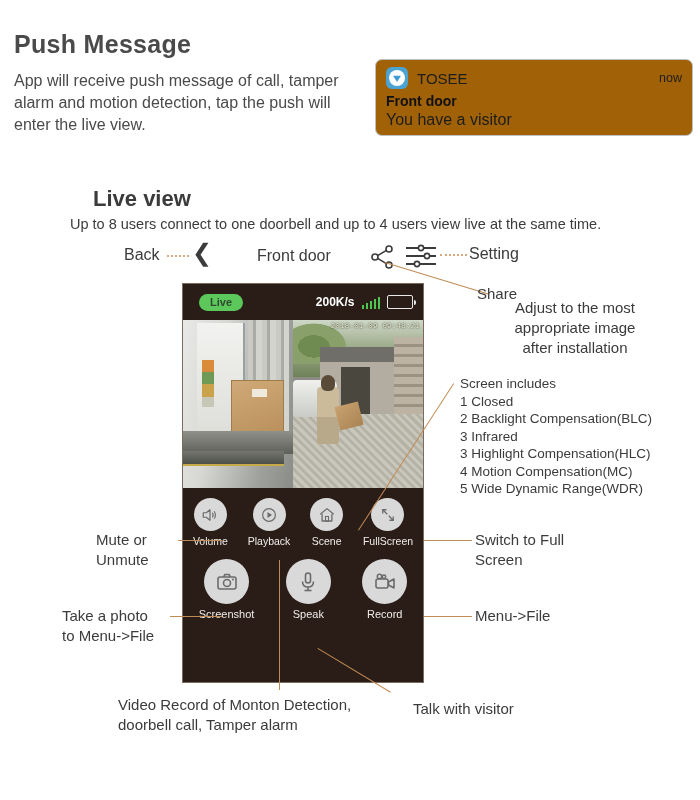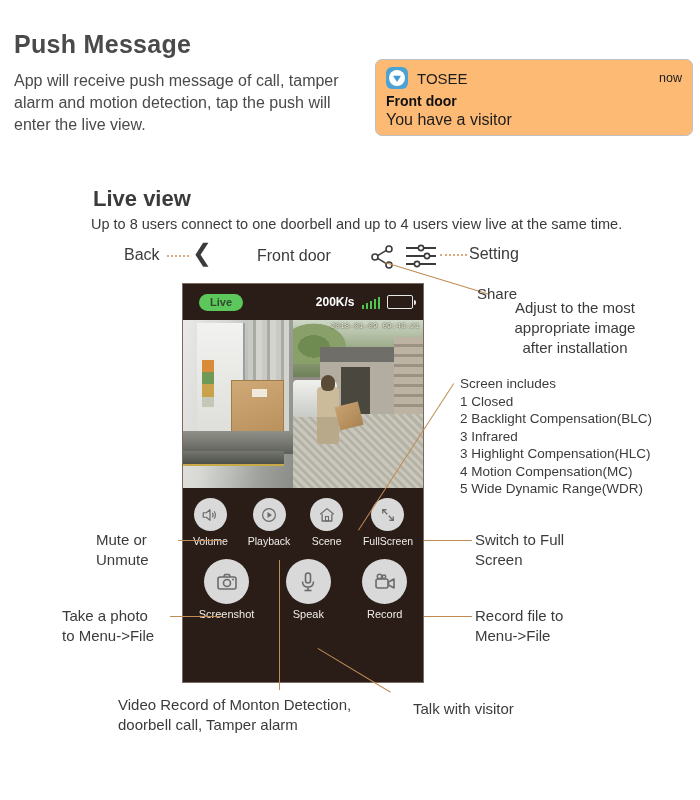--- a/index.html
+++ b/index.html
@@ -20,21 +20,21 @@
   }
   .push-desc {
     position: absolute; left: 14px; top: 70px; width: 340px;
     font-size: 16px; line-height: 22px; color: #4a4a4a;
   }
 
   
   .notif {
     position: absolute; left: 375px; top: 59px;
     width: 318px; height: 77px;
-    background: #fdba74;
+    background: #a16207;
     border-radius: 7px;
     border: 1px solid #bcc0c3;
     padding: 7px 10px;
   }
   .notif-top { display: flex; align-items: center; }
   .notif-icon {
     width: 22px; height: 22px; border-radius: 6px;
     background: #4ba3d3;
     display: flex; align-items: center; justify-content: center;
     flex: 0 0 auto;
@@ -61,21 +61,21 @@
   }
   .notif-body { margin-top: 2px; font-size: 16px; color: #1d1d1d; }
 
   
   .lv-title {
     position: absolute; left: 70px; top: 186px;
     font-size: 22px; font-weight: bold; color: #3b3b3b; margin-left: 23px;
   }
   .lv-sub {
     position: absolute; left: 70px; top: 216px;
-    font-size: 14.5px; color: #3b3b3b; white-space: nowrap; margin-left: 21px;
+    font-size: 14.5px; color: #3b3b3b; white-space: nowrap;
   }
 
   
   .hdr-back-label { position: absolute; left: 124px; top: 246px; font-size: 16px; }
   .hdr-back-chev  { position: absolute; left: 192px; top: 242px; font-size: 24px; color: #3b3b3b; line-height: 22px; }
   .hdr-front-door { position: absolute; left: 257px; top: 247px; font-size: 16px; }
   .hdr-setting-label { position: absolute; left: 469px; top: 245px; font-size: 16px; }
 
   .share-icon { position: absolute; left: 370px; top: 244px; width: 26px; height: 26px; }
   .setting-icon { position: absolute; left: 404px; top: 243px; width: 34px; height: 26px; }
@@ -447,21 +447,20 @@
 
   <div class="lead-d" style="left:358px; top:530px; width:175px; transform: rotate(-57deg);"></div>
 
   <div class="anno" style="left:475px; top:530px; width:200px;">
     <div>Switch to Full</div>
     <div>Screen</div>
   </div>
   <div class="lead" style="left:424px; top:540px; width:48px;"></div>
 
   <div class="anno" style="left:475px; top:606px; width:200px;">
-    <div>Record file to</div>
     <div>Menu-&gt;File</div>
   </div>
   <div class="lead" style="left:424px; top:616px; width:48px;"></div>
 
   <div class="anno" style="left:96px; top:530px; width:150px;">
     <div>Mute or</div>
     <div>Unmute</div>
   </div>
   <div class="lead" style="left:178px; top:540px; width:44px;"></div>
 

